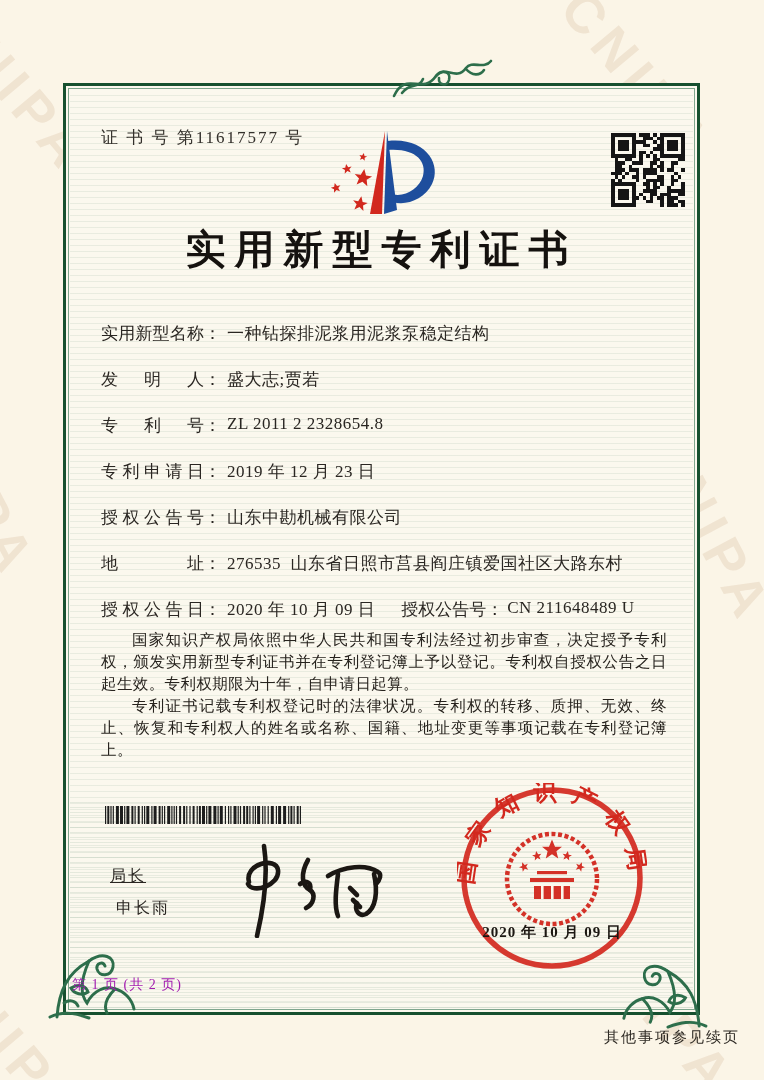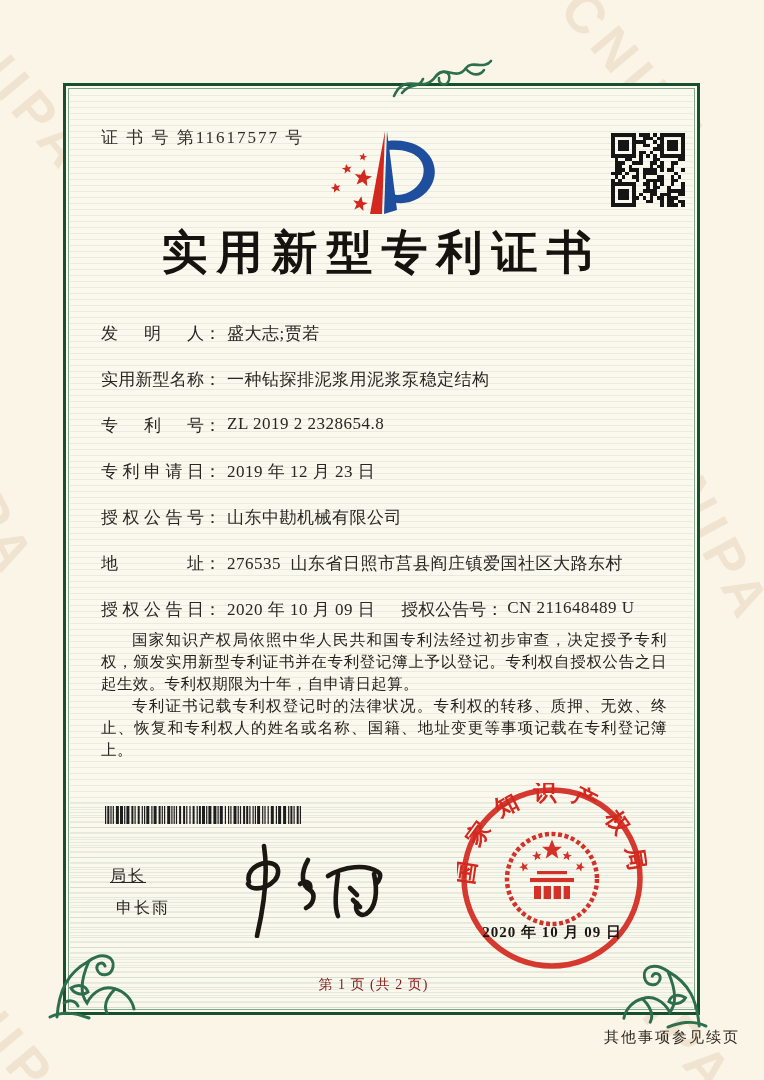--- a/index.html
+++ b/index.html
@@ -22,21 +22,21 @@
   .frame-inner{position:absolute;inset:2px;border:1px solid #7fa68d;pointer-events:none;}
   .guilloche{position:absolute;inset:4px;pointer-events:none;
     background:repeating-linear-gradient(0deg, rgba(140,170,148,0.16) 0px, rgba(140,170,148,0.16) 1px, transparent 1px, transparent 6px);}
   .guilloche2{position:absolute;left:4px;right:4px;bottom:4px;height:210px;pointer-events:none;
     background:repeating-linear-gradient(0deg, rgba(130,165,140,0.18) 0px, rgba(130,165,140,0.18) 1px, transparent 1px, transparent 5px);}
   
   .cert-no{position:absolute;left:101px;top:126px;font-size:17px;letter-spacing:2px;color:#33302b;text-align:right;}
   .logo{position:absolute;left:322px;top:126px;width:126px;height:92px;}
   .qr{position:absolute;left:610px;top:133px;width:76px;height:74px;}
   .title{position:absolute;left:63px;top:222px;width:637px;text-align:center;
-         font-size:46px;font-weight:bold;letter-spacing:9px;color:#15120f;}
+         font-size:40px;font-weight:bold;letter-spacing:9px;color:#15120f;}
   
   .fields{position:absolute;left:101px;top:322px;width:566px;font-size:17px;}
   .frow{margin-bottom:24px;height:22px;white-space:nowrap;}
   .flabel{display:inline-block;width:103px;text-align:justify;text-align-last:justify;vertical-align:top;}
   .colon{display:inline-block;vertical-align:top;}
   .fvalue{display:inline-block;margin-left:6px;white-space:pre-wrap;vertical-align:top;letter-spacing:0.5px;}
   .grant{display:inline-block;margin-left:26px;text-align:center;}
   .grant .fvalue{margin-left:4px;}
   
   .body-text{position:absolute;left:101px;top:629px;width:566px;font-size:15.5px;
@@ -44,22 +44,22 @@
   .body-text p{margin:0;text-indent:2em;}
   
   .barcode{position:absolute;left:105px;top:806px;width:200px;height:18px;}
   .sig-title{position:absolute;left:110px;top:866px;font-size:16px;letter-spacing:2px;text-decoration:underline;}
   .sig-name{position:absolute;left:116px;top:898px;font-size:16px;letter-spacing:2px;}
   .signature{position:absolute;left:224px;top:840px;width:172px;height:98px;}
   .seal{position:absolute;left:457px;top:783px;width:190px;height:190px;}
   .seal svg{position:absolute;inset:0;}
   .seal-date{position:absolute;left:0;top:140px;width:190px;text-align:center;
              font-size:15px;font-weight:bold;letter-spacing:1px;color:#1c1712;}
-  .page-indicator{position:absolute;left:55px;top:976px;width:637px;text-align:center;
-                  font-size:14px;letter-spacing:1px;color:#7f1d1d;}
+  .page-indicator{position:absolute;left:72px;top:976px;width:637px;
+                  font-size:14px;letter-spacing:1px;color:#a21caf;}
   .footer-note{position:absolute;left:0;top:1028px;width:740px;text-align:right;
                font-size:15px;letter-spacing:2px;color:#2e2a24;}
   
   .orn{position:absolute;}
   .orn.top{left:392px;top:52px;width:102px;height:48px;}
   .orn.bl{left:44px;top:933px;width:102px;height:88px;}
   .orn.br{left:612px;top:944px;width:100px;height:86px;transform:scaleX(-1);}
 </style>
 </head>
 <body>
@@ -363,27 +363,27 @@
       <rect x="16" y="20" width="1" height="1" fill="#151515"></rect>
       <rect x="17" y="20" width="1" height="1" fill="#151515"></rect>
       <rect x="18" y="20" width="1" height="1" fill="#151515"></rect>
       <rect x="20" y="20" width="1" height="1" fill="#151515"></rect>
     </svg>
 
   <div class="title">实用新型专利证书</div>
 
   <div class="fields">
     <div class="frow">
+      <span class="flabel">实用新型名称</span><span class="colon">：</span><span class="fvalue">一种钻探排泥浆用泥浆泵稳定结构</span>
+    </div>
+    <div class="frow">
       <span class="flabel">发明人</span><span class="colon">：</span><span class="fvalue">盛大志;贾若</span>
     </div>
     <div class="frow">
-      <span class="flabel">实用新型名称</span><span class="colon">：</span><span class="fvalue">一种钻探排泥浆用泥浆泵稳定结构</span>
-    </div>
-    <div class="frow">
-      <span class="flabel">专利号</span><span class="colon">：</span><span class="fvalue">ZL 2019 2 2328654.8</span>
+      <span class="flabel">专利号</span><span class="colon">：</span><span class="fvalue">ZL 2011 2 2328654.8</span>
     </div>
     <div class="frow">
       <span class="flabel">专利申请日</span><span class="colon">：</span><span class="fvalue">2019 年 12 月 23 日</span>
     </div>
     <div class="frow">
       <span class="flabel">授权公告号</span><span class="colon">：</span><span class="fvalue">山东中勘机械有限公司</span>
     </div>
     <div class="frow">
       <span class="flabel">地址</span><span class="colon">：</span><span class="fvalue">276535  山东省日照市莒县阎庄镇爱国社区大路东村</span>
     </div>

